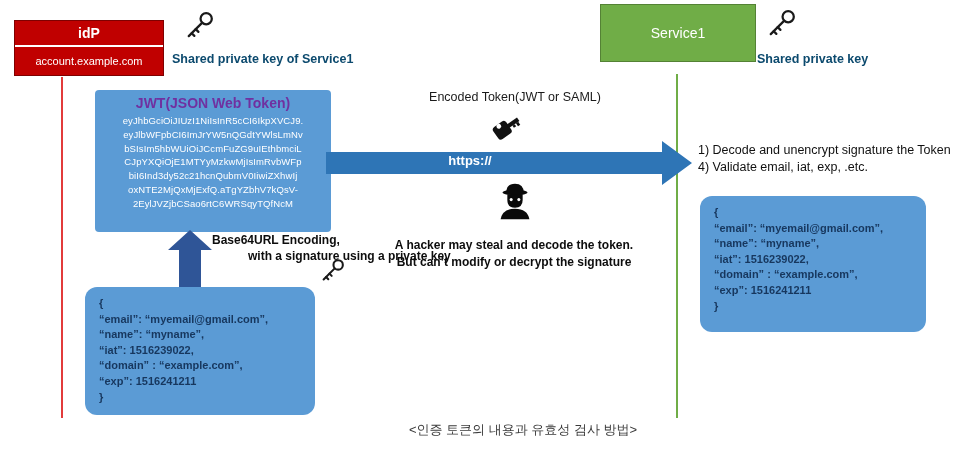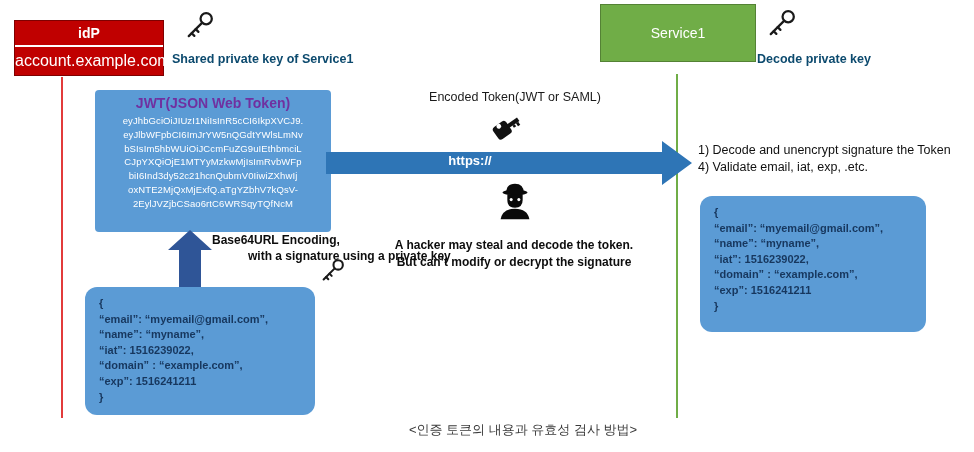--- a/index.html
+++ b/index.html
@@ -3,21 +3,21 @@
 <meta charset="utf-8">
 <style>
   html,body{margin:0;padding:0;background:#ffffff;}
   body{font-family:"Liberation Sans","DejaVu Sans",sans-serif;}
   .canvas{position:relative;width:974px;height:452px;background:#ffffff;overflow:hidden;}
   .abs{position:absolute;box-sizing:border-box;}
 
   
   .idp-box{left:14px;top:20px;width:150px;height:56px;background:#C00000;border:1px solid #7F0000;color:#fff;text-align:center;}
   .idp-header{height:24px;line-height:24px;font-size:14px;font-weight:bold;border-bottom:2px solid #ffffff;}
-  .idp-domain{height:28px;line-height:28px;font-size:16px;}
+  .idp-domain{height:28px;line-height:28px;font-size:11px;}
 
   
   .service-box{left:600px;top:4px;width:156px;height:58px;background:#70AD47;border:1px solid #548235;color:#fff;display:flex;align-items:center;justify-content:center;font-size:14px;}
 
   
   .red-line{left:61px;top:77px;width:2px;height:341px;background:#E23B3B;}
   .green-line{left:676px;top:74px;width:2px;height:344px;background:#70AD47;}
 
   
   .key-caption{font-size:12.5px;font-weight:bold;color:#0c4a6e;}
@@ -80,21 +80,21 @@
   <span class="abs icon" style="left:764px;top:6px;">
     <svg width="36" height="36" viewBox="0 0 32 32">
         <g fill="none" stroke="#1a1a1a" stroke-width="2" stroke-linecap="round">
           <circle cx="21.5" cy="9.5" r="5"></circle>
           <path d="M17.8 13.2 L6 25"></path>
           <path d="M8.6 22.4 L11 24.8"></path>
           <path d="M12.2 18.8 L14.6 21.2"></path>
         </g>
       </svg>
   </span>
-  <div class="abs key-caption svc-key-caption">Decode private key</div>
+  <div class="abs key-caption svc-key-caption">Shared private key</div>
 
   <div class="abs jwt-box">
     <div class="jwt-title">JWT(JSON Web Token)</div>
     <div class="jwt-line">eyJhbGciOiJIUzI1NiIsInR5cCI6IkpXVCJ9.</div>
     <div class="jwt-line">eyJlbWFpbCI6ImJrYW5nQGdtYWlsLmNv</div>
     <div class="jwt-line">bSIsIm5hbWUiOiJCcmFuZG9uIEthbmciL</div>
     <div class="jwt-line">CJpYXQiOjE1MTYyMzkwMjIsImRvbWFp</div>
     <div class="jwt-line">biI6Ind3dy52c21hcnQubmV0IiwiZXhwIj</div>
     <div class="jwt-line">oxNTE2MjQxMjExfQ.aTgYZbhV7kQsV-</div>
     <div class="jwt-line">2EylJVZjbCSao6rtC6WRSqyTQfNcM</div>

